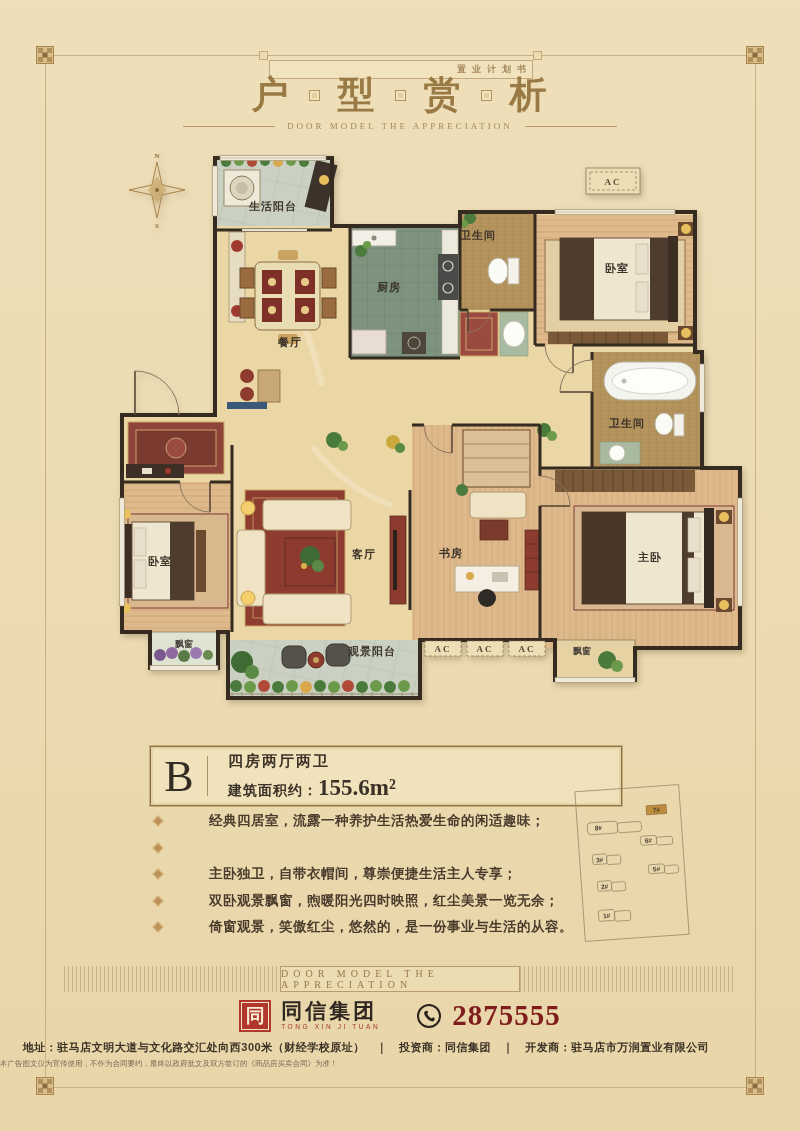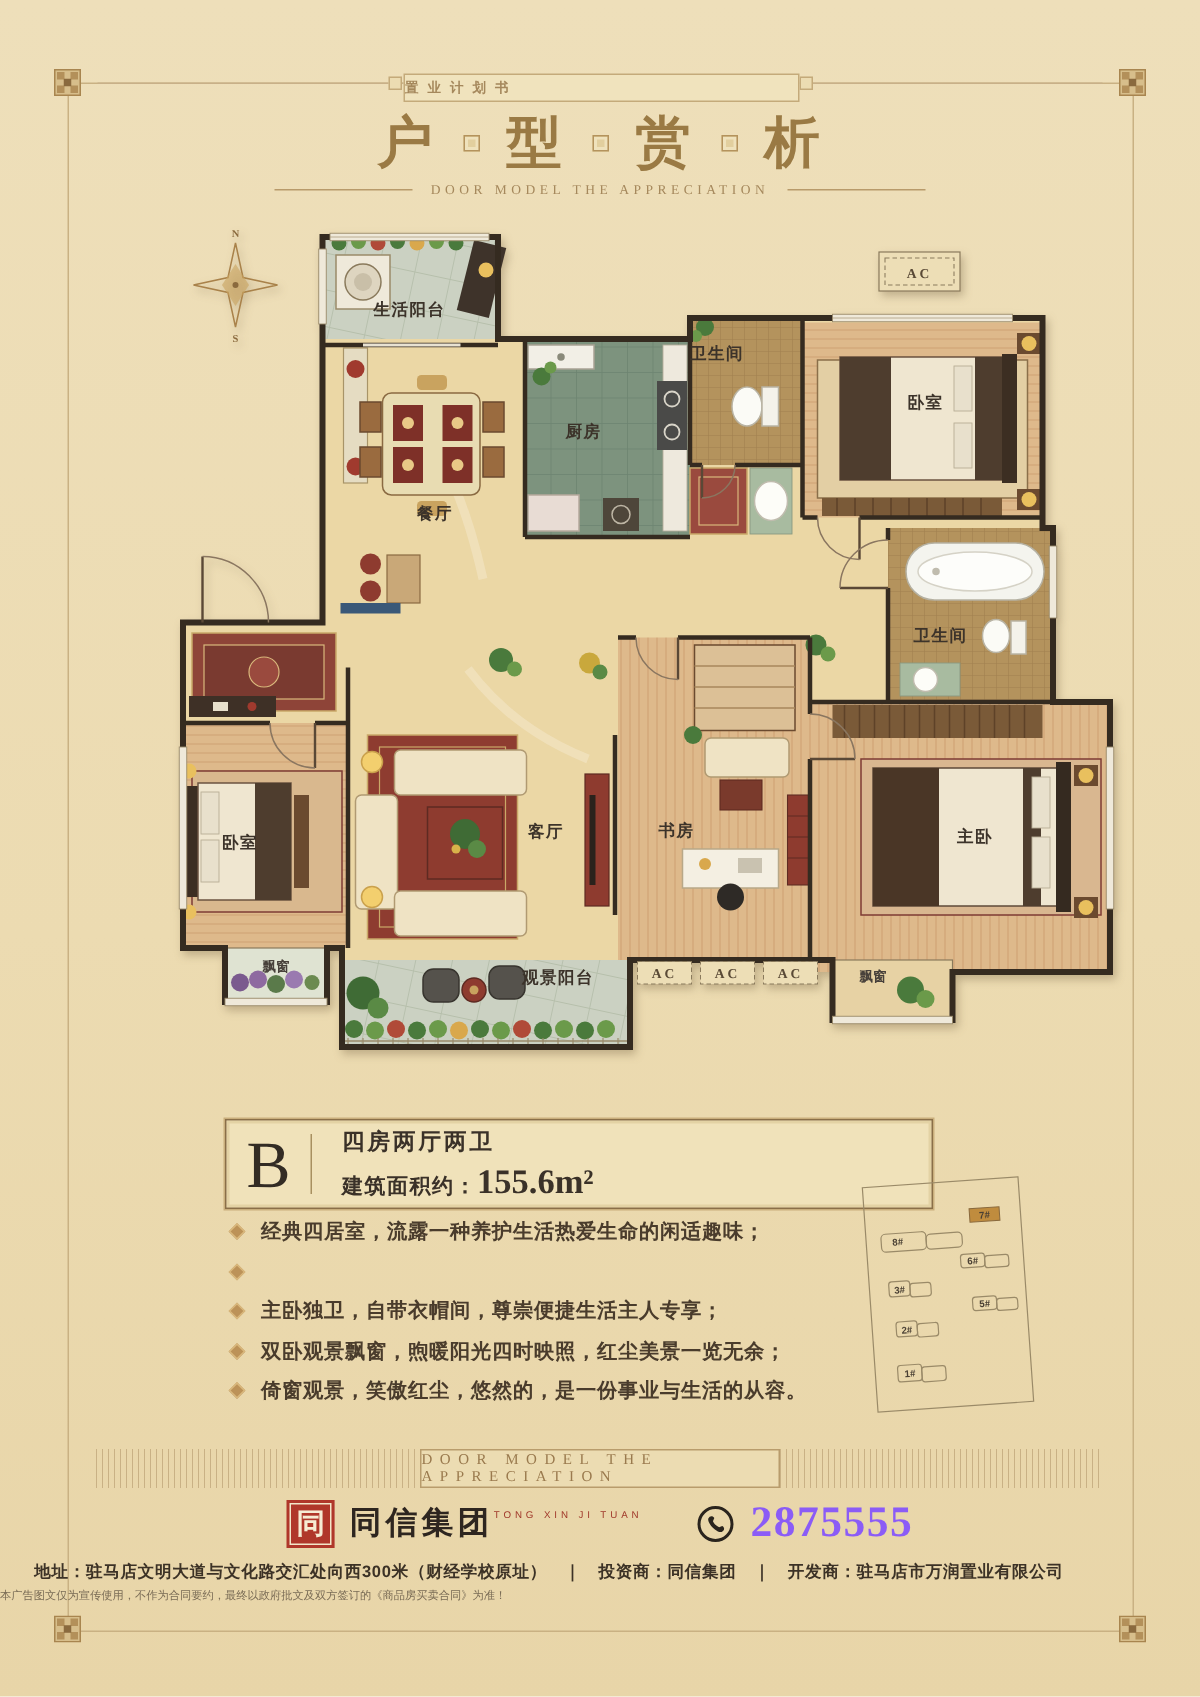--- a/index.html
+++ b/index.html
@@ -5,22 +5,22 @@
   html,body{margin:0;padding:0;}
   body{width:800px;height:1131px;position:relative;overflow:hidden;
        background:linear-gradient(180deg,#eedfba 0%,#ecdbb1 55%,#e8d5a8 100%);
        font-family:"Liberation Serif","DejaVu Serif",serif;color:#3c3226;}
   .abs{position:absolute;}
   
   .frame{left:45px;top:55px;width:709px;height:1031px;border:1px solid #c9b183;}
   .corner{width:18px;height:18px;}
   
   .banner-line{left:65px;top:55px;width:670px;height:1px;background:#c8b088;}
-  .banner-box{left:269px;top:49px;width:262px;height:17px;border:1px solid #c4aa7a;
-      background:#f0e3bd;display:flex;align-items:center;justify-content:flex-start;}
+  .banner-box{left:269px;top:60px;width:262px;height:17px;border:1px solid #c4aa7a;
+      background:#f0e3bd;display:flex;align-items:center;justify-content:flex-end;}
   .banner-box span{font-size:9px;letter-spacing:6px;color:#a5885c;font-weight:bold;}
   .banner-cap{width:7px;height:7px;border:1px solid #c4aa7a;background:#ecdcb2;top:51px;}
   
   .title-row{left:0;top:70px;width:800px;display:flex;justify-content:center;align-items:center;gap:18px;}
   .title-char{font-size:37px;font-weight:bold;color:#9a7a44;letter-spacing:2px;}
   .title-sep{width:9px;height:9px;border:1px solid #b4935d;background:#e2cf9e;box-shadow:inset 0 0 0 2px #efe2bc;}
   .sub-row{left:0;top:121px;width:800px;display:flex;justify-content:center;align-items:center;gap:12px;}
   .sub-line{width:92px;height:1px;background:#b89a6a;}
   .sub-text{font-size:9px;letter-spacing:3px;color:#a5885c;font-family:"Liberation Serif",serif;}
   
@@ -29,36 +29,36 @@
      background:#f0e2ba;display:flex;align-items:center;}
   .unit-box{box-shadow:inset 0 0 0 2px #e3d2a4,0 0 0 1px #c9ae7c;}
   .b-letter{width:56px;text-align:center;font-size:44px;color:#332c24;font-family:"Liberation Serif",serif;}
   .u-div{width:1px;height:40px;background:#a89060;}
   .u-col{padding-left:20px;}
   .u-line1{font-size:15px;font-weight:bold;color:#3a3128;letter-spacing:2px;font-family:"Liberation Sans",sans-serif;}
   .u-line2{font-size:14px;font-weight:bold;color:#3a3128;margin-top:4px;letter-spacing:1px;font-family:"Liberation Sans",sans-serif;}
   .u-line2 b{font-size:23px;font-family:"Liberation Serif",serif;letter-spacing:0;}
   
   .features{left:152px;top:802px;width:470px;list-style:none;margin:0;padding:0;}
-  .features li{display:flex;align-items:center;margin-top:11.5px;height:15px;}
+  .features li{display:flex;align-items:center;margin-top:11.5px;height:15px;gap:35px;}
   .dia{width:8px;height:8px;background:#bc9258;transform:rotate(45deg);margin:0 12px 0 2px;flex:none;box-shadow:inset 0 0 0 1px #d9b87c;}
   .ftxt{font-size:13.5px;font-weight:bold;color:#4a3c2c;letter-spacing:0.5px;}
   
   .band{left:64px;top:966px;width:672px;height:26px;display:flex;align-items:stretch;}
   .stripes{flex:1;background:repeating-linear-gradient(90deg,#c9b185 0 1px,rgba(0,0,0,0) 1px 4px);}
   .band-box{width:238px;border:1px solid #b89c6c;background:#ecdcb2;display:flex;align-items:center;justify-content:center;}
   .band-box span{font-size:10px;letter-spacing:5px;color:#9a7a4e;}
   
   .logo-row{left:0;top:999px;width:800px;display:flex;justify-content:center;align-items:center;gap:10px;}
   .logo-mark{width:32px;height:32px;background:#b0372a;box-shadow:inset 0 0 0 2px #b0372a,inset 0 0 0 3px #f2e6c8;
      display:flex;align-items:center;justify-content:center;color:#f6ecd4;font-size:19px;font-weight:bold;}
-  .logo-col{display:flex;line-height:1;margin-right:26px;}
+  .logo-col{display:flex;flex-direction:column;line-height:1;margin-right:26px;}
   .logo-name{font-size:21px;font-weight:bold;color:#2e2620;letter-spacing:3px;font-family:"Liberation Sans",sans-serif;}
   .logo-sub{font-size:6.5px;letter-spacing:2.6px;color:#a0392b;margin-top:3px;font-family:"Liberation Sans",sans-serif;}
-  .phone-num{font-size:29px;font-weight:bold;color:#8b5cf6;letter-spacing:1px;}
+  .phone-num{font-size:29px;font-weight:bold;color:#7f1d1d;letter-spacing:1px;}
   .addr{left:0;top:1040px;width:732px;text-align:center;font-size:11px;font-weight:bold;color:#3c3226;letter-spacing:0.5px;font-family:"Liberation Sans",sans-serif;}
   .disc{left:0;top:1059px;width:800px;text-align:left;font-size:7.5px;color:#7a6c56;font-family:"Liberation Sans",sans-serif;}
   
   .rmlbl{font:bold 11px "Liberation Sans",sans-serif;fill:#3c332a;text-anchor:middle;letter-spacing:1px;}
   .rmsm{font:bold 9px "Liberation Sans",sans-serif;fill:#47403a;text-anchor:middle;}
   .aclbl{font:bold 9px "Liberation Serif",serif;fill:#5a4a36;text-anchor:middle;letter-spacing:2px;}
   .cplbl{font:bold 7px "Liberation Serif",serif;fill:#8a6a3e;text-anchor:middle;}
   .wall{stroke:#352b20;fill:none;}
   .win{stroke:#9a8a6a;stroke-width:0.6;fill:#efe9da;}
   .arc{stroke:#8a7660;stroke-width:1;fill:none;}

